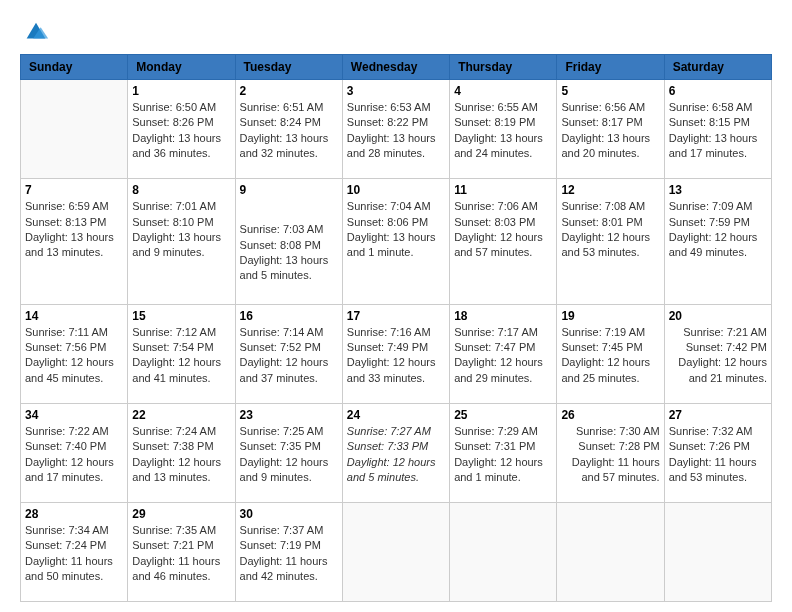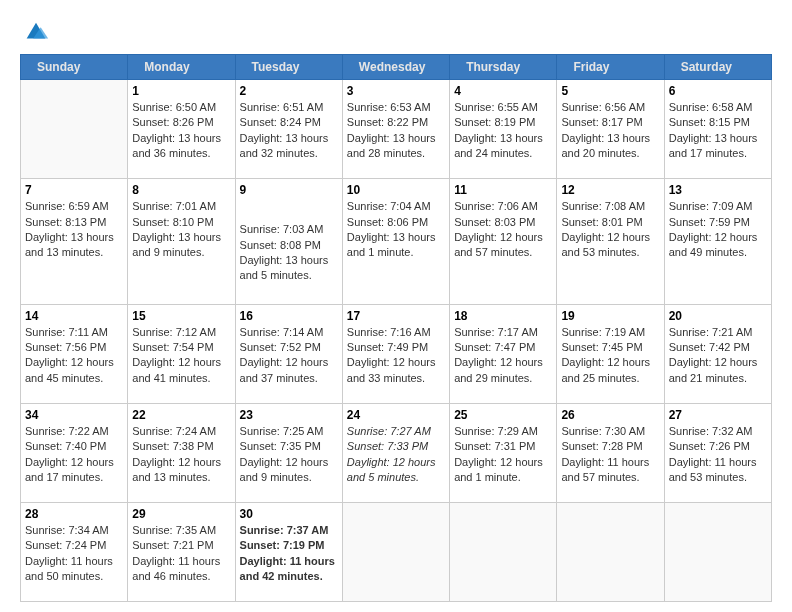--- a/index.html
+++ b/index.html
@@ -55,22 +55,22 @@
       color: #555;
     }
     .calendar {
       flex: 1;
       border-collapse: collapse;
       width: 100%;
       font-size: 10.5px;
     }
     .calendar th {
       background-color: #3a7abf;
-      color: #e5e5e5;
-      padding: 5px 16px;
+      color: #000000;
+      padding: 5px 8px;
       text-align: left;
       font-size: 12px;
       font-weight: bold;
       border: 1px solid #2a6aaf;
     }
     .calendar td {
       border: 1px solid #ccc;
       vertical-align: top;
       padding: 4px 4px;
       width: calc(100% / 7);
@@ -245,21 +245,21 @@
 Daylight: 12 hours and 29 minutes.</div>
           </td>
           <td>
             <span class="day-num">19</span>
             <div class="day-info" style="white-space: pre-line;">Sunrise: 7:19 AM
 Sunset: 7:45 PM
 Daylight: 12 hours and 25 minutes.</div>
           </td>
           <td>
             <span class="day-num">20</span>
-            <div class="day-info" style="white-space: pre-line;">Sunrise: 7:21 AM
+            <div class="day-info" style="white-space: pre-line; text-align: right;">Sunrise: 7:21 AM
 Sunset: 7:42 PM
 Daylight: 12 hours and 21 minutes.</div>
           </td>
         </tr>
         <tr>
           <td>
             <span class="day-num">34</span>
             <div class="day-info" style="white-space: pre-line;">Sunrise: 7:22 AM
 Sunset: 7:40 PM
 Daylight: 12 hours and 17 minutes.</div>
@@ -283,21 +283,21 @@
 Daylight: 12 hours and 5 minutes.</div>
           </td>
           <td>
             <span class="day-num">25</span>
             <div class="day-info" style="white-space: pre-line;">Sunrise: 7:29 AM
 Sunset: 7:31 PM
 Daylight: 12 hours and 1 minute.</div>
           </td>
           <td>
             <span class="day-num">26</span>
-            <div class="day-info" style="white-space: pre-line;">Sunrise: 7:30 AM
+            <div class="day-info" style="white-space: pre-line; text-align: right;">Sunrise: 7:30 AM
 Sunset: 7:28 PM
 Daylight: 11 hours and 57 minutes.</div>
           </td>
           <td>
             <span class="day-num">27</span>
             <div class="day-info" style="white-space: pre-line;">Sunrise: 7:32 AM
 Sunset: 7:26 PM
 Daylight: 11 hours and 53 minutes.</div>
           </td>
         </tr>
@@ -309,21 +309,21 @@
 Daylight: 11 hours and 50 minutes.</div>
           </td>
           <td>
             <span class="day-num">29</span>
             <div class="day-info" style="white-space: pre-line;">Sunrise: 7:35 AM
 Sunset: 7:21 PM
 Daylight: 11 hours and 46 minutes.</div>
           </td>
           <td>
             <span class="day-num">30</span>
-            <div class="day-info" style="white-space: pre-line; font-weight: bold;">Sunrise: 7:37 AM
+            <div class="day-info" style="white-space: pre-line;">Sunrise: 7:37 AM
 Sunset: 7:19 PM
 Daylight: 11 hours and 42 minutes.</div>
           </td>
           <td class="empty"></td>
           <td class="empty"></td>
           <td class="empty"></td>
           <td class="empty"></td>
         </tr>
       </tbody>
   </table>

